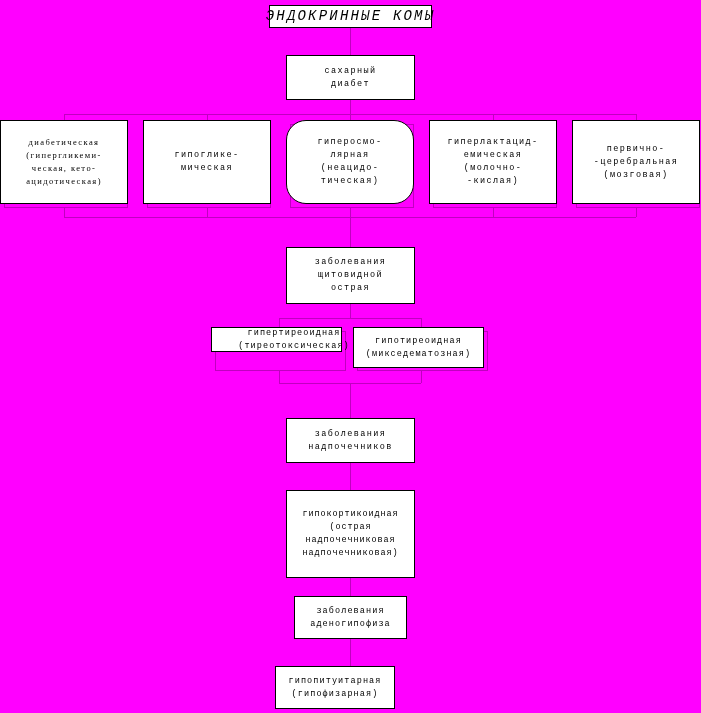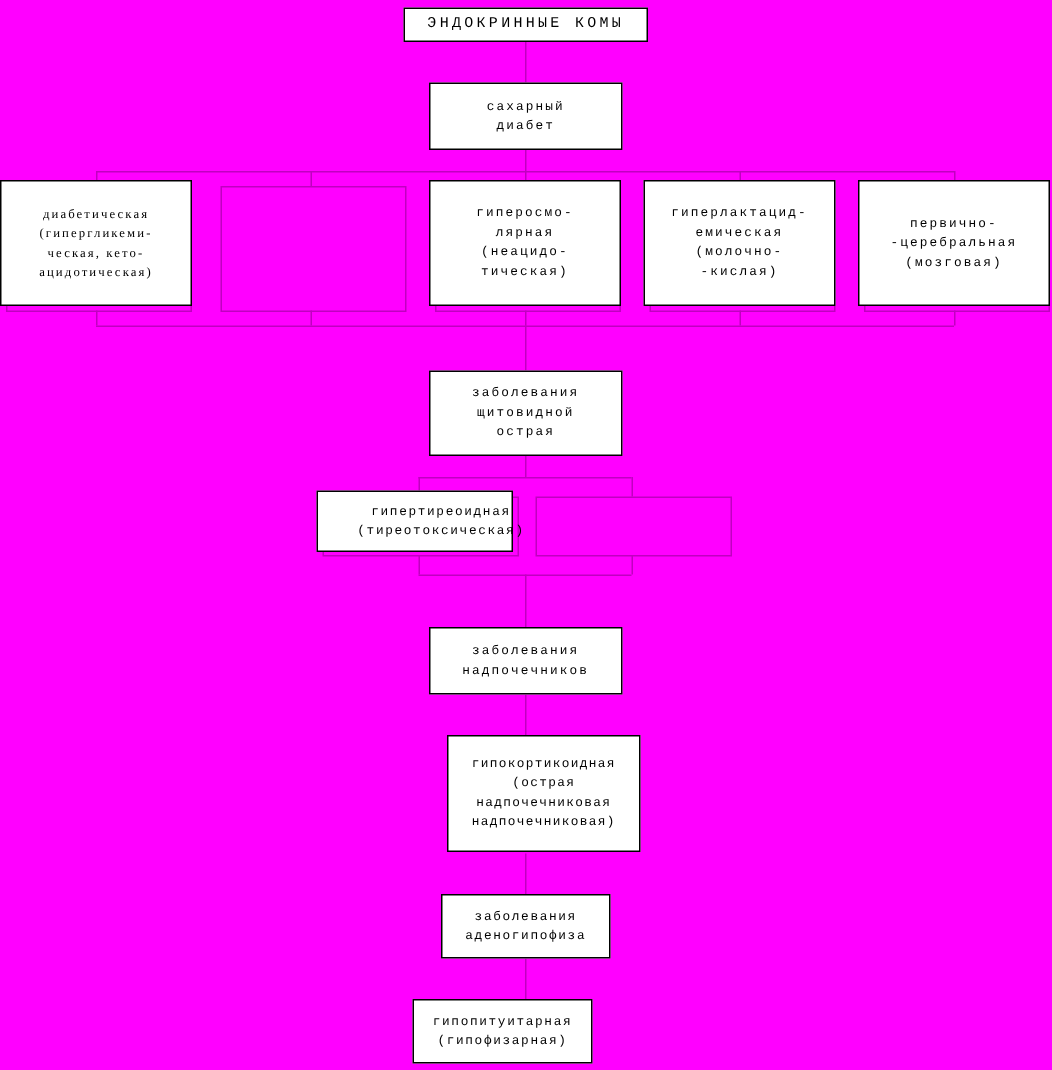--- a/index.html
+++ b/index.html
@@ -94,38 +94,42 @@
   <div class="conn v" style="left:350px; top:639px; height:27px;"></div>
 
   <div class="brd" style="left:4px;  top:124px; width:124px; height:84px;"></div>
   <div class="brd" style="left:147px; top:124px; width:124px; height:84px;"></div>
   <div class="brd" style="left:290px; top:124px; width:124px; height:84px;"></div>
   <div class="brd" style="left:433px; top:124px; width:124px; height:84px;"></div>
   <div class="brd" style="left:576px; top:124px; width:124px; height:84px;"></div>
   <div class="brd" style="left:215px; top:331px; width:131px; height:40px;"></div>
   <div class="brd" style="left:357px; top:331px; width:131px; height:40px;"></div>
 
-  <div class="node" style="left:269px; top:5px; width:163px; height:23px; letter-spacing:2.2px; font-size:10px;">
+  <div class="node" style="left:269px; top:5px; width:163px; height:23px; letter-spacing:2.2px; font-size:14px;font-style:italic;">
     <span class="ln">ЭНДОКРИННЫЕ КОМЫ</span>
   </div>
 
   <div class="node" style="left:286px; top:55px; width:129px; height:45px;">
     <span class="ln">сахарный</span>
     <span class="ln">диабет</span>
   </div>
 
   <div class="node" style="left:0px; top:120px; width:128px; height:84px;font-family:Liberation Serif, serif;">
     <span class="ln">диабетическая</span>
     <span class="ln">(гипергликеми-</span>
     <span class="ln">ческая, кето-</span>
     <span class="ln">ацидотическая)</span>
   </div>
 
+  <div class="node" style="left:143px; top:120px; width:128px; height:84px;">
+    <span class="ln">гипоглике-</span>
+    <span class="ln">мическая</span>
+  </div>
 
-  <div class="node" style="left:286px; top:120px; width:128px; height:84px;">
+  <div class="node" style="left:286px; top:120px; width:128px; height:84px;border-radius:20px;">
     <span class="ln">гиперосмо-</span>
     <span class="ln">лярная</span>
     <span class="ln">(неацидо-</span>
     <span class="ln">тическая)</span>
   </div>
 
   <div class="node" style="left:429px; top:120px; width:128px; height:84px;">
     <span class="ln">гиперлактацид-</span>
     <span class="ln">емическая</span>
     <span class="ln">(молочно-</span>
@@ -137,32 +141,36 @@
     <span class="ln">-церебральная</span>
     <span class="ln">(мозговая)</span>
   </div>
 
   <div class="node" style="left:286px; top:247px; width:129px; height:57px;">
     <span class="ln">заболевания</span>
     <span class="ln">щитовидной</span>
     <span class="ln">острая</span>
   </div>
 
-  <div class="node" style="left:211px; top:327px; width:131px; height:41px; letter-spacing:1.1px;padding-left:38px;">
+  <div class="node" style="left:211px; top:327px; width:131px; height:25px; letter-spacing:1.1px;padding-left:38px;">
     <span class="ln">гипертиреоидная</span>
     <span class="ln">(тиреотоксическая)</span>
   </div>
 
+  <div class="node" style="left:353px; top:327px; width:131px; height:41px; letter-spacing:1.1px;">
+    <span class="ln">гипотиреоидная</span>
+    <span class="ln">(микседематозная)</span>
+  </div>
 
   <div class="node" style="left:286px; top:418px; width:129px; height:45px;">
     <span class="ln">заболевания</span>
     <span class="ln">надпочечников</span>
   </div>
 
-  <div class="node" style="left:286px; top:490px; width:129px; height:78px; letter-spacing:0.9px;margin-left:12px;">
+  <div class="node" style="left:286px; top:490px; width:129px; height:88px; letter-spacing:0.9px;">
     <span class="ln">гипокортикоидная</span>
     <span class="ln">(острая</span>
     <span class="ln">надпочечниковая</span>
     <span class="ln">надпочечниковая)</span>
   </div>
 
   <div class="node" style="left:294px; top:596px; width:113px; height:43px; letter-spacing:1.1px;">
     <span class="ln">заболевания</span>
     <span class="ln">аденогипофиза</span>
   </div>

